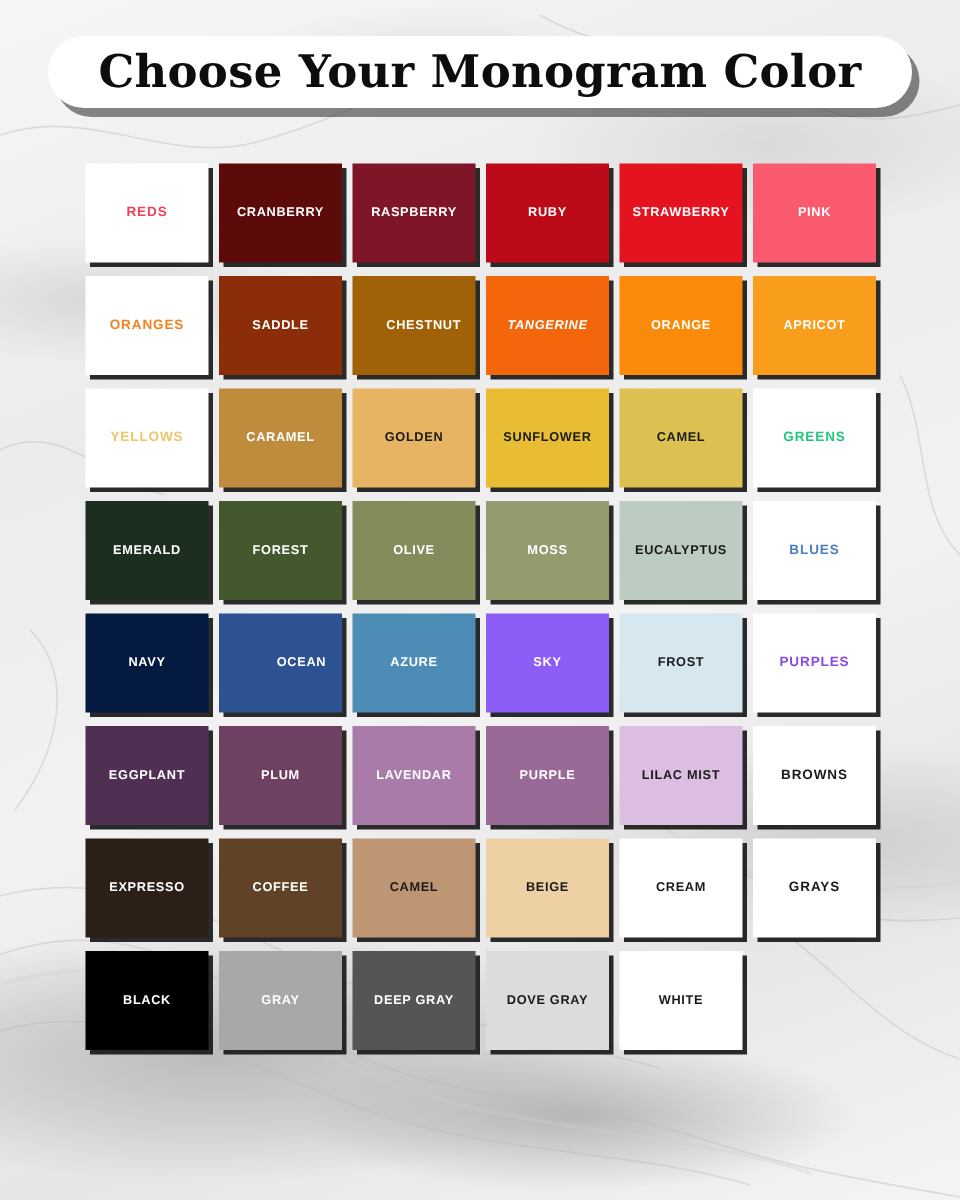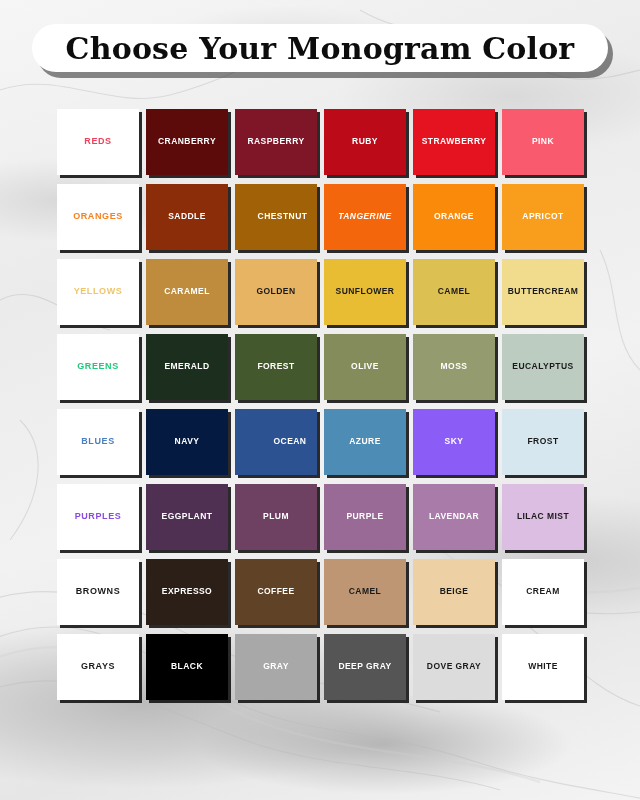--- a/index.html
+++ b/index.html
@@ -169,23 +169,20 @@
     </div>
     <div class="cell swatch-cell" style="background: rgb(231, 180, 100);">
       <span class="cell-text" style="color: rgb(26, 26, 26);">GOLDEN</span>
     </div>
     <div class="cell swatch-cell" style="background: rgb(232, 189, 52);">
       <span class="cell-text" style="color: rgb(26, 26, 26);">SUNFLOWER</span>
     </div>
     <div class="cell swatch-cell" style="background: rgb(221, 192, 82);">
       <span class="cell-text" style="color: rgb(26, 26, 26);">CAMEL</span>
     </div>
-    <div class="cell swatch-cell" style="background: rgb(240, 220, 140);">
-      <span class="cell-text" style="color: rgb(26, 26, 26);">BUTTERCREAM</span>
-    </div>
     <div class="cell label-cell">
       <span class="cell-text label" style="color: rgb(32, 201, 122);">GREENS</span>
     </div>
     <div class="cell swatch-cell" style="background: rgb(28, 46, 30);">
       <span class="cell-text" style="color: rgb(255, 255, 255);">EMERALD</span>
     </div>
     <div class="cell swatch-cell" style="background: rgb(68, 88, 46);">
       <span class="cell-text" style="color: rgb(255, 255, 255);">FOREST</span>
     </div>
     <div class="cell swatch-cell" style="background: rgb(131, 140, 90);">
@@ -217,26 +214,26 @@
     </div>
     <div class="cell label-cell">
       <span class="cell-text label" style="color: rgb(138, 74, 224);">PURPLES</span>
     </div>
     <div class="cell swatch-cell" style="background: rgb(80, 48, 82);">
       <span class="cell-text" style="color: rgb(255, 255, 255);">EGGPLANT</span>
     </div>
     <div class="cell swatch-cell" style="background: rgb(110, 65, 99);">
       <span class="cell-text" style="color: rgb(255, 255, 255);">PLUM</span>
     </div>
+    <div class="cell swatch-cell" style="background: rgb(168, 123, 168);">
+      <span class="cell-text" style="color: rgb(255, 255, 255);">LAVENDAR</span>
+    </div>
     <div class="cell swatch-cell" style="background: rgb(154, 106, 150);">
       <span class="cell-text" style="color: rgb(255, 255, 255);">PURPLE</span>
     </div>
-    <div class="cell swatch-cell" style="background: rgb(168, 123, 168);">
-      <span class="cell-text" style="color: rgb(255, 255, 255);">LAVENDAR</span>
-    </div>
     <div class="cell swatch-cell" style="background: rgb(220, 190, 226);">
       <span class="cell-text" style="color: rgb(26, 26, 26);">LILAC MIST</span>
     </div>
     <div class="cell label-cell">
       <span class="cell-text label" style="color: rgb(26, 26, 26);">BROWNS</span>
     </div>
     <div class="cell swatch-cell" style="background: rgb(43, 31, 23);">
       <span class="cell-text" style="color: rgb(255, 255, 255);">EXPRESSO</span>
     </div>
     <div class="cell swatch-cell" style="background: rgb(96, 67, 39);">

